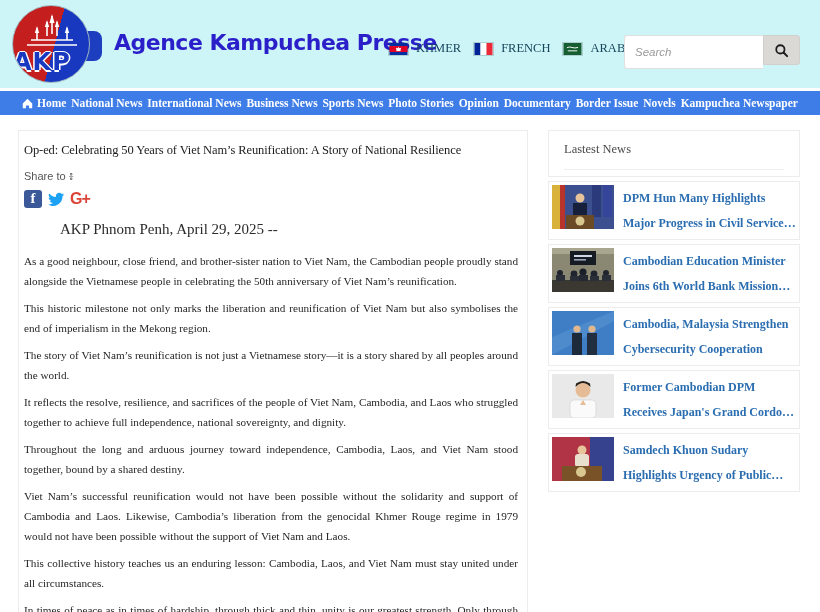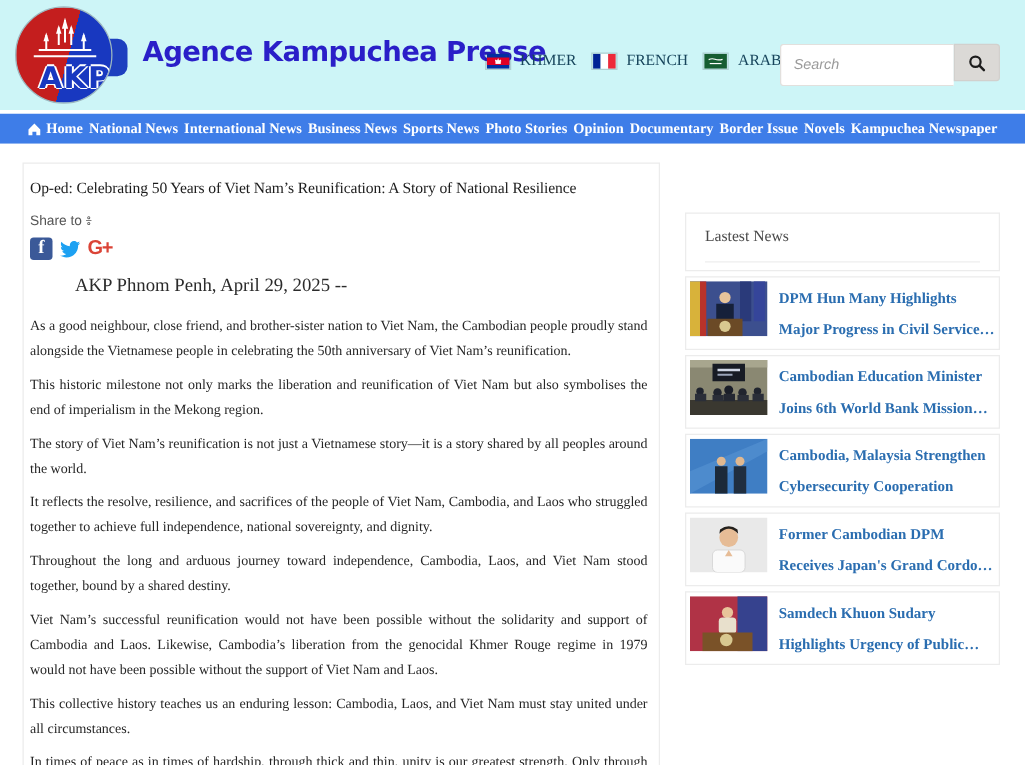--- a/index.html
+++ b/index.html
@@ -24,21 +24,21 @@
   .logo .logo-circle {
     position: absolute; left: 0; top: 0;
     width: 78px; height: 78px; border-radius: 50%;
     background: linear-gradient(105deg, #c41e1e 0 54%, #1838c0 54% 100%);
     overflow: hidden;
     border: 1px solid #9db8c0;
   }
   .logo .temple { position: absolute; left: 12px; top: 8px; }
   .logo .logo-text {
     position: absolute; left: 0; right: 0; top: 44px;
-    text-align: right;
+    text-align: left;
     font-family: "DejaVu Sans", sans-serif;
     font-weight: 800; font-size: 24px; line-height: 24px;
     color: #1838c0;
     text-shadow: -1.5px 0 #fff, 1.5px 0 #fff, 0 -1.5px #fff, 0 1.5px #fff;
     letter-spacing: 1px;
   }
   .brand-title {
     position: absolute; left: 114px; top: 30px;
     font-family: "DejaVu Sans", sans-serif;
     font-weight: 800; font-size: 22px; letter-spacing: -0.5px;
@@ -130,21 +130,21 @@
   }
   .dateline { margin-top: 12px; font-size: 15px; color: #2b2b2b; margin-left: 36px; }
   .article-body { margin-top: 13px; }
   .article-body p {
     font-size: 11.2px; line-height: 20px; color: #262626;
     text-align: justify;
     margin-bottom: 7px;
   }
 
   
-  .sidebar { width: 252px; flex: none; display: flex; flex-direction: column; margin-top: 40px; }
+  .sidebar { width: 252px; flex: none; display: flex; flex-direction: column; }
   .sidebar-header-card {
     background: #fff; border: 1px solid #ececec;
     padding: 11px 15px 0 15px;
   }
   .sidebar-title { font-size: 12.5px; color: #4a4a4a; }
   .sidebar-divider { border: none; border-top: 1px solid #eeeeee; margin: 12px 0 6px 0; }
   .news-item {
     background: #fff; border: 1px solid #ececec;
     margin-top: 4px;
     display: flex; gap: 9px; padding: 3px;

